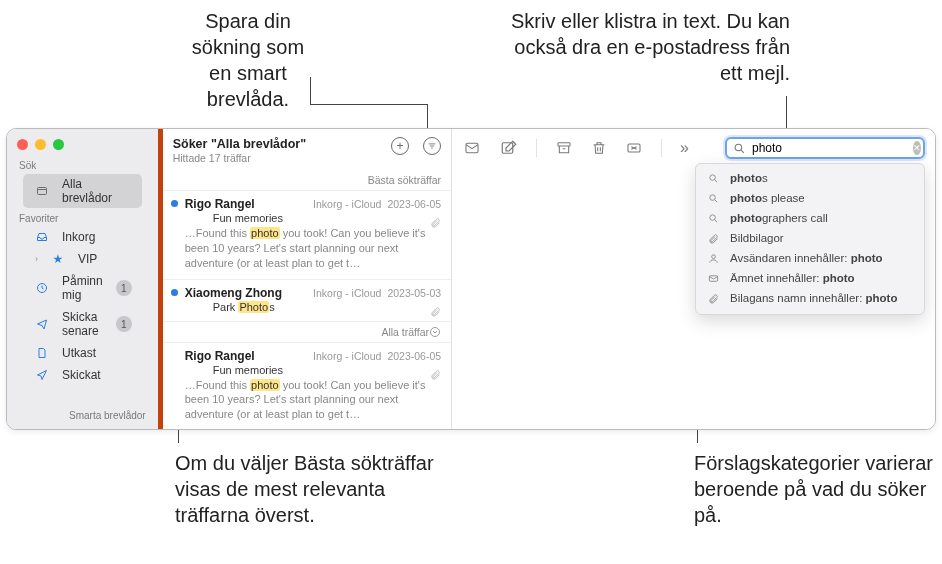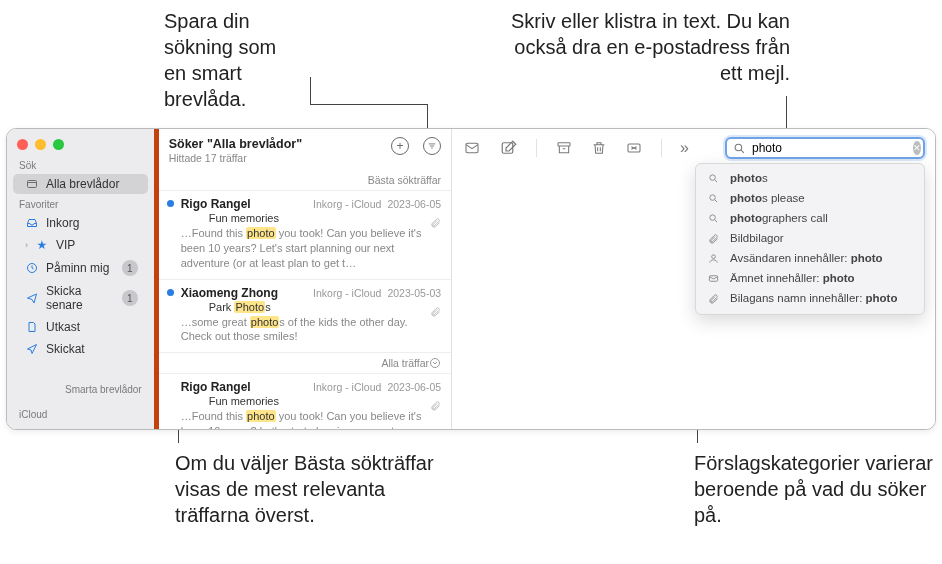--- a/index.html
+++ b/index.html
@@ -57,23 +57,23 @@
   .tl-green { background: #28c840; }
 
   .sb-header {
     font-size: 10px;
     color: #7a7a7e;
     padding: 4px 12px 2px;
   }
   .sb-item {
     display: flex;
     align-items: center;
-    gap: 7px;
+    gap: 13px;
     padding: 3px 10px 3px 12px;
-    margin: 1px 6px;
+    margin: 1px 16px;
     border-radius: 5px;
     color: #333;
     cursor: default;
   }
   .sb-item.selected { background: #d3d3d6; }
   .sb-item .icon { width: 14px; display:flex; justify-content:center; color:#2a7de1; }
   .sb-item .label { flex: 1; }
   .sb-item .badge {
     background: #c7c7cc;
     color: #555;
@@ -203,21 +203,21 @@
     color:#444;
   }
   .sug-item .si-icon { width:14px; text-align:center; color:#888; }
   .sug-item b { font-weight:600; }
 
   svg { display:block; }
 </style>
 </head>
 <body>
 
-<div class="callout" style="left:164px; top:8px; width:140px; text-align:left;">Spara din sökning som en smart brevlåda.</div>
+<div class="callout" style="left:178px; top:8px; width:140px; text-align:center;">Spara din sökning som en smart brevlåda.</div>
 <div class="callout-line" style="left:310px; top:77px; width:1px; height:27px;"></div>
 <div class="callout-line" style="left:310px; top:104px; width:117px; height:1px;"></div>
 <div class="callout-line" style="left:427px; top:104px; width:1px; height:36px;"></div>
 
 <div class="callout" style="left:490px; top:8px; width:300px; text-align:right;">Skriv eller klistra in text. Du kan också dra en e-postadress från ett mejl.</div>
 <div class="callout-line" style="left:786px; top:96px; width:1px; height:40px;"></div>
 
 <div class="callout" style="left:175px; top:450px; width:260px;">Om du väljer Bästa sökträffar visas de mest relevanta träffarna överst.</div>
 <div class="callout-line" style="left:178px; top:305px; width:1px; height:138px;"></div>
 
@@ -341,21 +341,20 @@
         <span class="sender">Xiaomeng Zhong</span>
         <span class="mbox">Inkorg - iCloud</span>
         <span class="date">2023-05-03</span>
       </div>
       <div class="subj"><span>Park </span><mark class="hl">Photo</mark><span>s</span></div>
       <span class="clip">
         <svg width="11" height="11" viewBox="0 0 24 24" fill="none" stroke="#b5b5b9" stroke-width="2">
             <path d="M21 12l-9 9a5 5 0 01-7-7l9-9a3.5 3.5 0 015 5l-9 9a2 2 0 01-3-3l8-8"></path>
           </svg>
       </span>
-      <div class="prev"><span>…some great </span><mark class="hl">photo</mark><span>s of the kids the other day. Check out those smiles!</span></div>
     </div>
 
     <div class="section-label">
       <span>Alla träffar</span>
       <span style="color:#999;">
         <svg width="12" height="12" viewBox="0 0 24 24" fill="none" stroke="#999" stroke-width="2">
             <circle cx="12" cy="12" r="9"></circle>
             <path d="M8 10l4 4 4-4"></path>
           </svg>
       </span>

